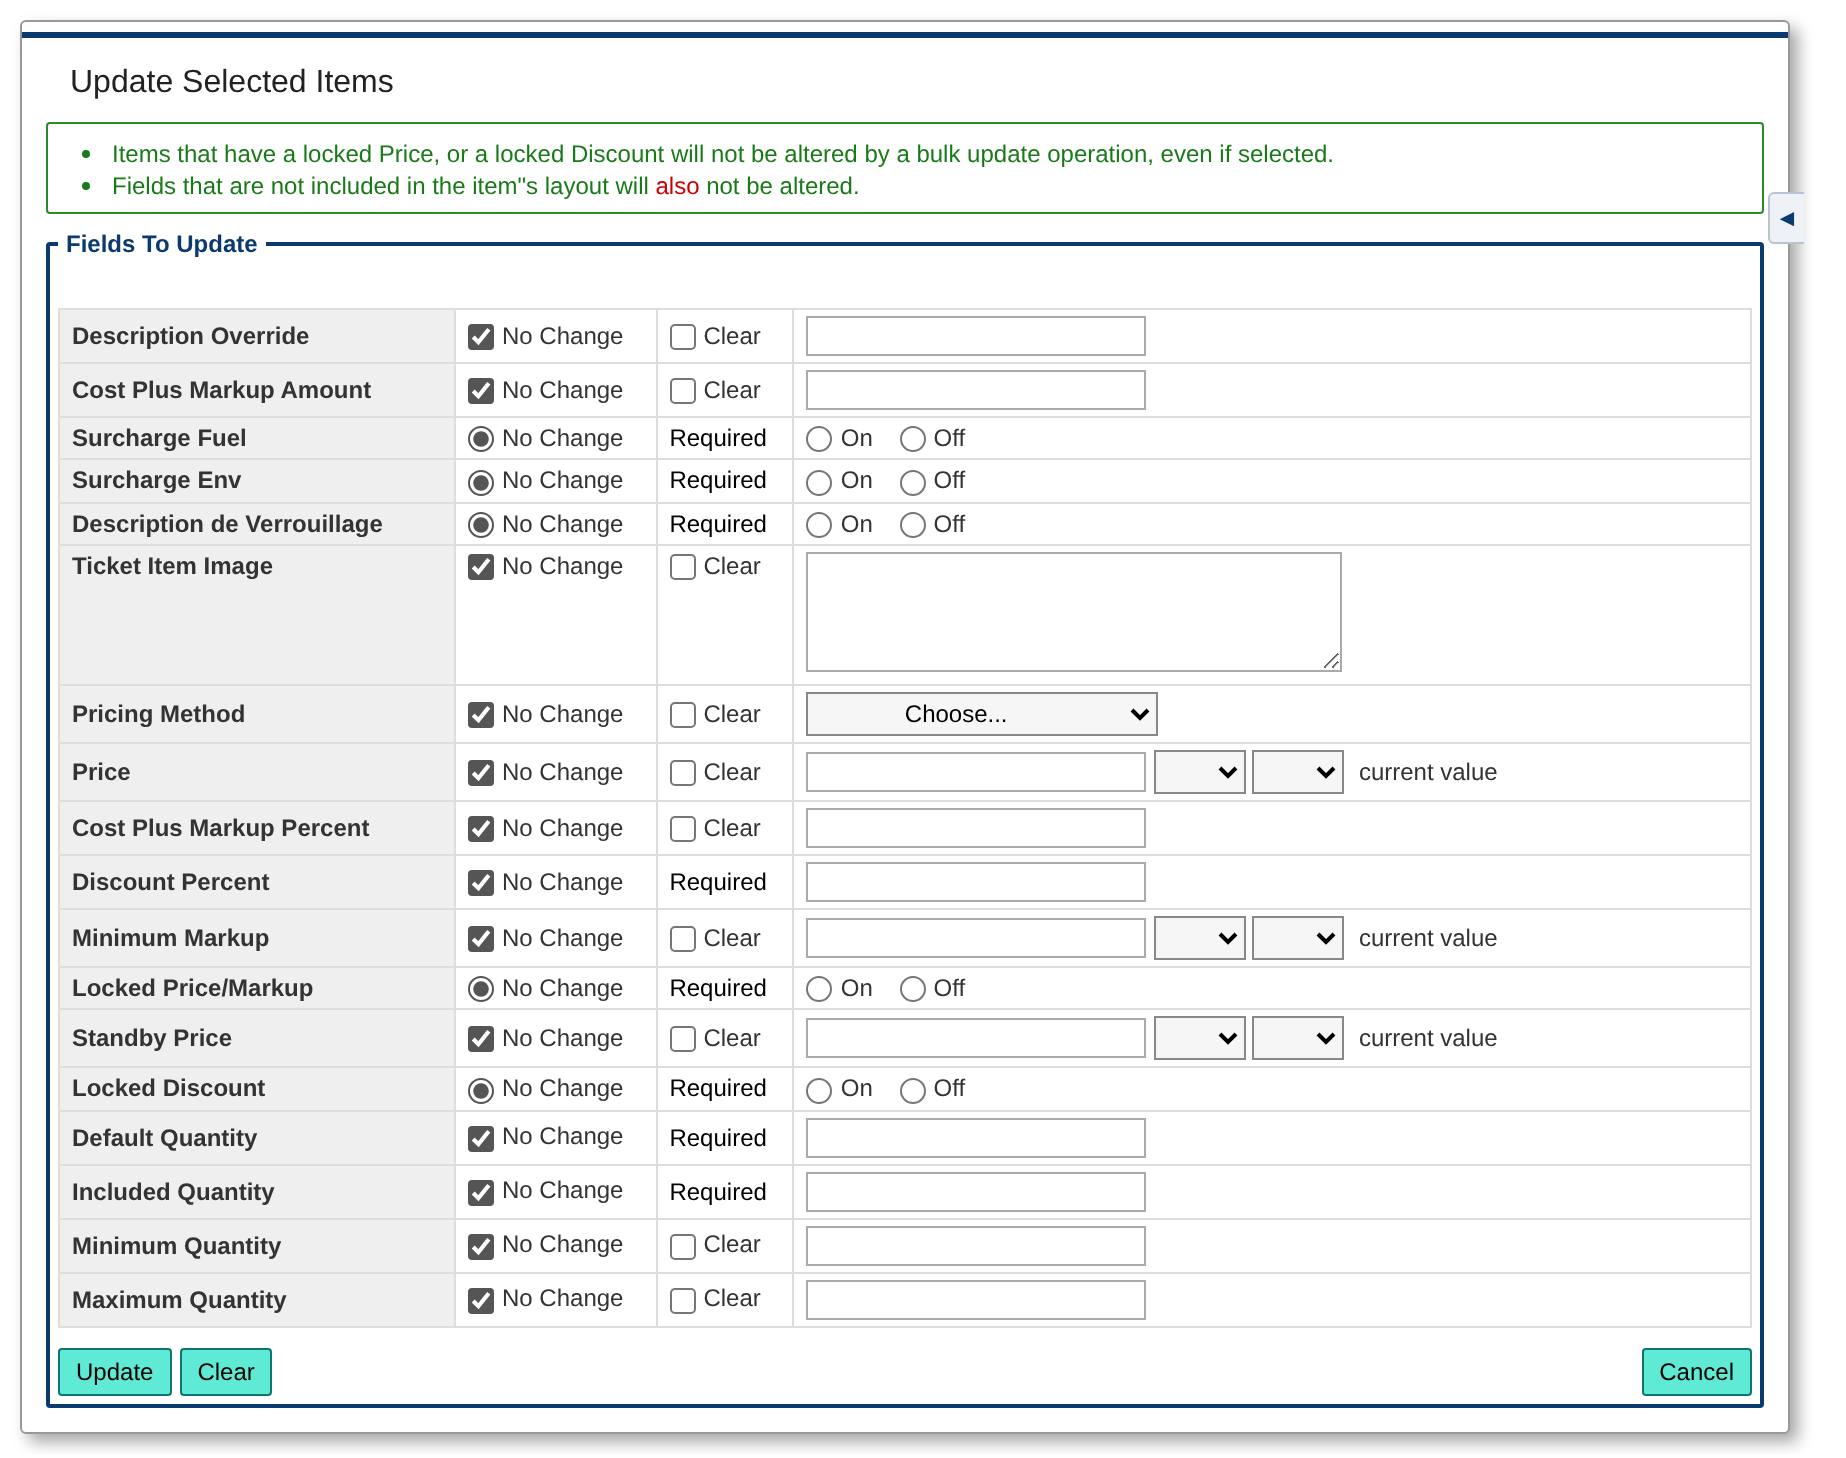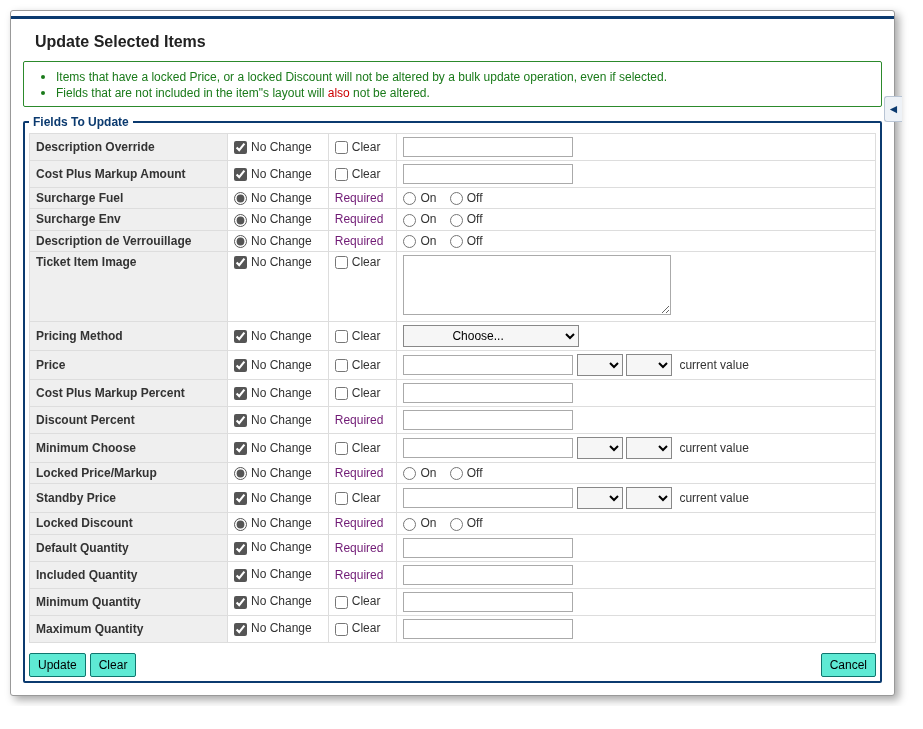--- a/index.html
+++ b/index.html
@@ -19,21 +19,21 @@
     padding: 5px 12px 12px 12px;
     background: #fff;
     position: relative;
   }
   .topbar {
     border-top: 3px solid #0b3a6f;
     margin: 0 -12px 6px -12px;
   }
   .title {
     font-size: 16px;
-    font-weight: bold;
+    font-weight: normal;
     padding: 8px 12px 10px 12px;
     color: #222;
   }
   .info-box {
     border: 1px solid #2c8a2c;
     border-radius: 2px;
     padding: 6px 10px 6px 10px;
     margin: 0 0 8px 0;
     color: #1a7a1a;
     font-size: 12px;
@@ -84,38 +84,39 @@
     display: flex;
     align-items: center;
     justify-content: center;
     color: #0b3a6f;
     font-size: 12px;
   }
 
   table.fields {
     border-collapse: collapse;
     width: 100%;
+    margin-top: 21px;
   }
   table.fields td {
     border: 1px solid #ddd;
     padding: 3px 6px;
     vertical-align: middle;
     white-space: nowrap;
   }
   table.fields td.label {
     background: #efefef;
     font-weight: bold;
     color: #333;
     width: 198px;
   }
   table.fields td.nochange { width: 100px; }
   table.fields td.col3 { width: 56px; }
   table.fields td.val { }
 
-  .required { color: #701a75; }
+  .required { color: #000000; }
 
   input[type="text"].txt {
     width: 170px;
     height: 20px;
     border: 1px solid #aaa;
     padding: 1px 3px;
     font-size: 12px;
   }
   textarea.txt {
     width: 268px;
@@ -265,21 +266,21 @@
         </tr>
 
         <tr>
           <td class="label"><span>Discount Percent</span></td>
           <td class="nochange"><label class="inline"><input type="checkbox" checked="" style=""><span>No Change</span></label></td>
           <td class="col3"><span class="required">Required</span></td>
           <td class="val"><input type="text" class="txt" style=""></td>
         </tr>
 
         <tr>
-          <td class="label"><span>Minimum Choose</span></td>
+          <td class="label"><span>Minimum Markup</span></td>
           <td class="nochange"><label class="inline"><input type="checkbox" checked="" style=""><span>No Change</span></label></td>
           <td class="col3"><label class="inline"><input type="checkbox" style=""><span>Clear</span></label></td>
           <td class="val">
             <input type="text" class="txt" style="">
             <select class="sel small"><option>%</option></select>
             <select class="sel tiny"><option>&gt;</option></select>
             <span class="cv">current value</span>
           </td>
         </tr>
 

